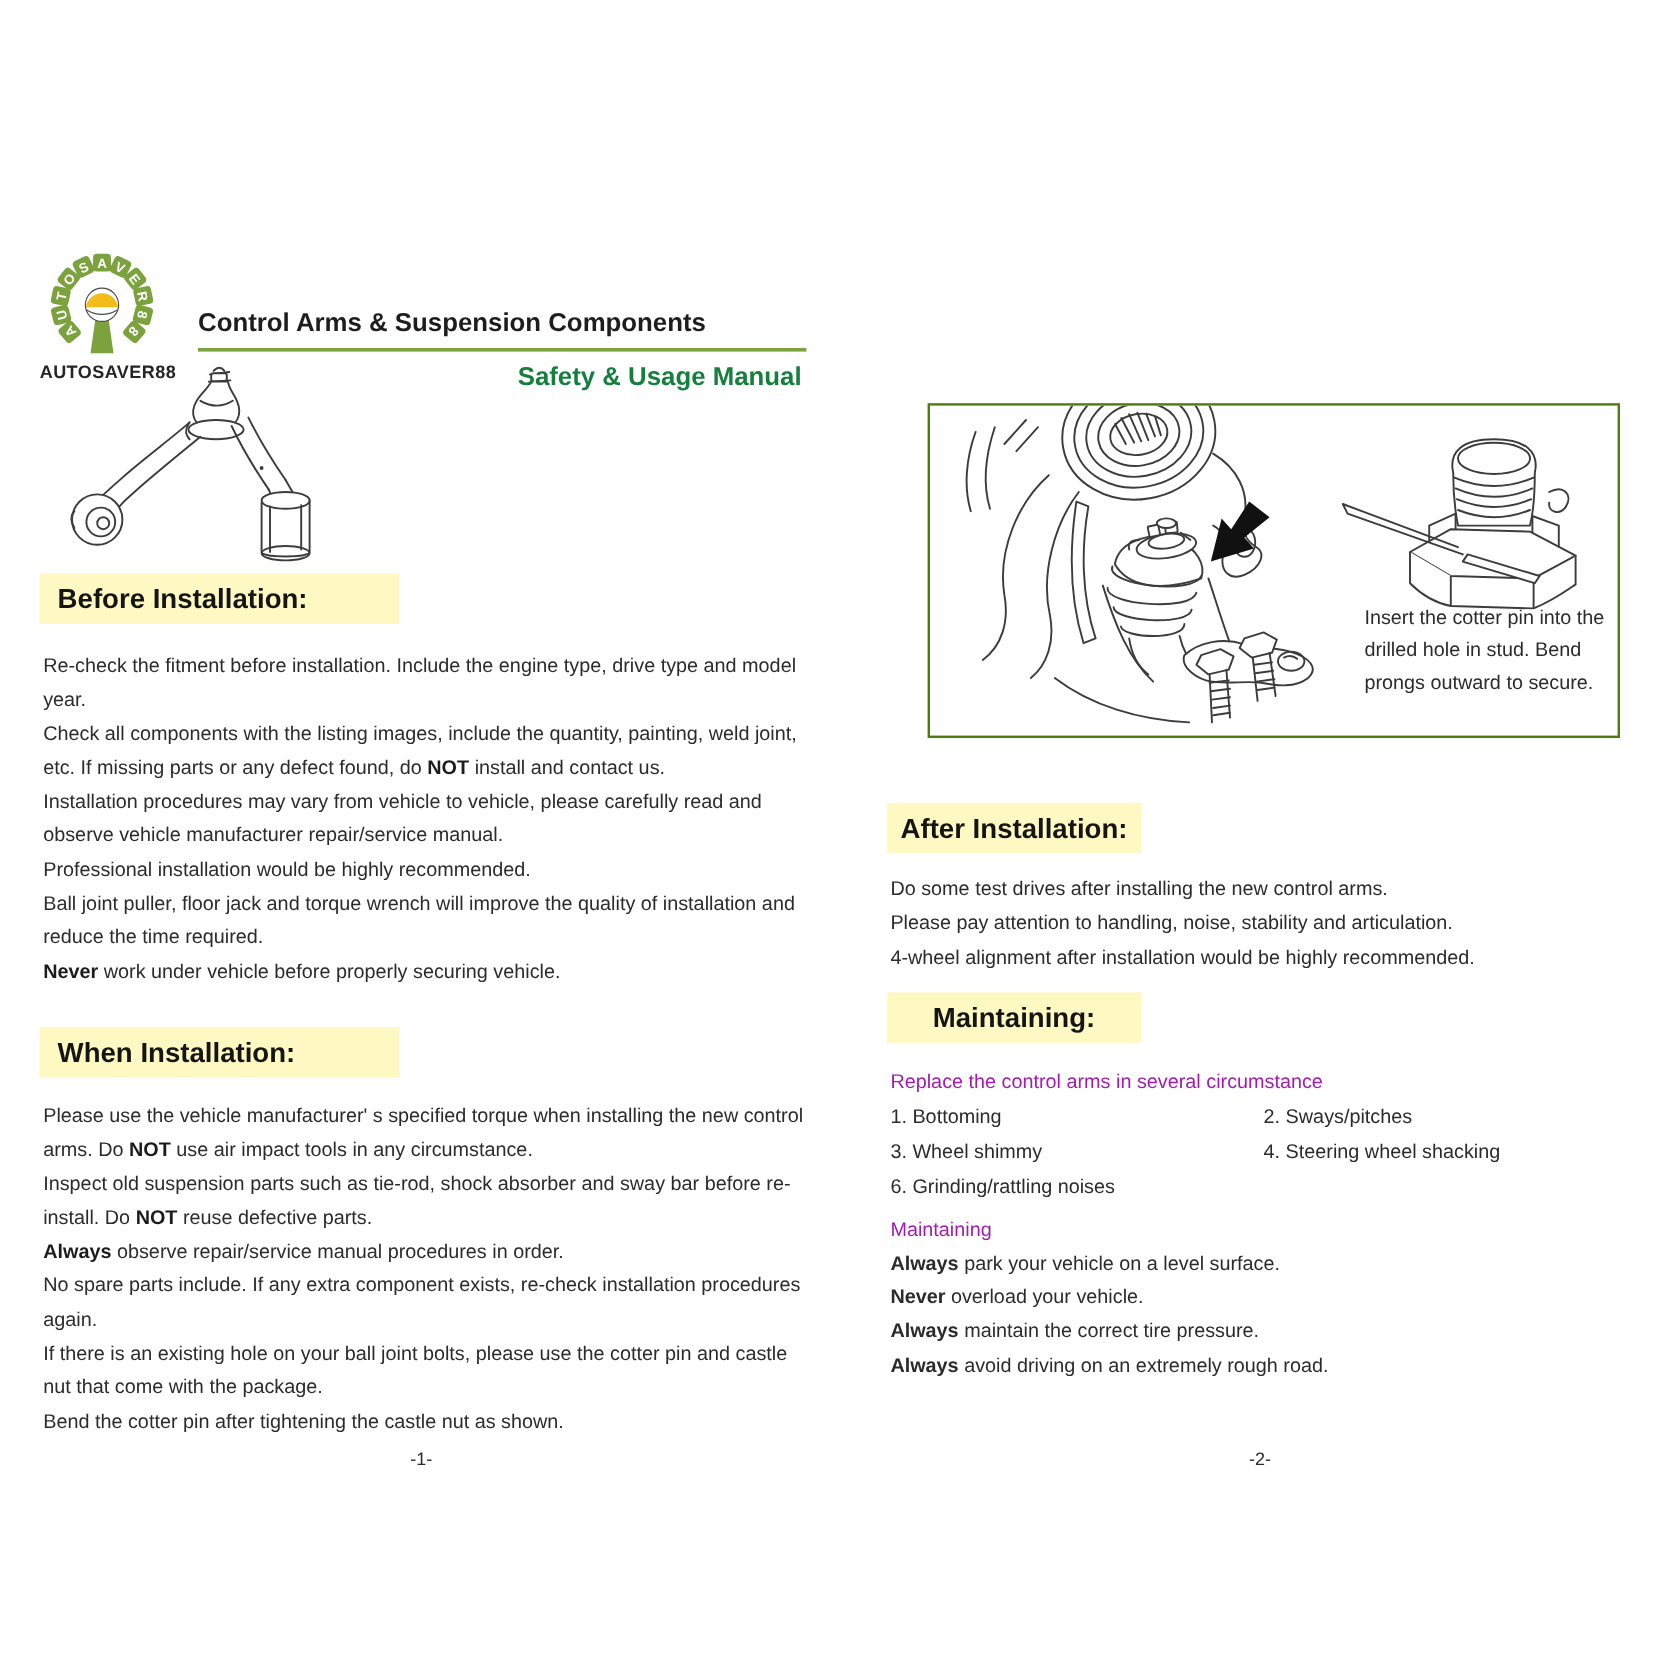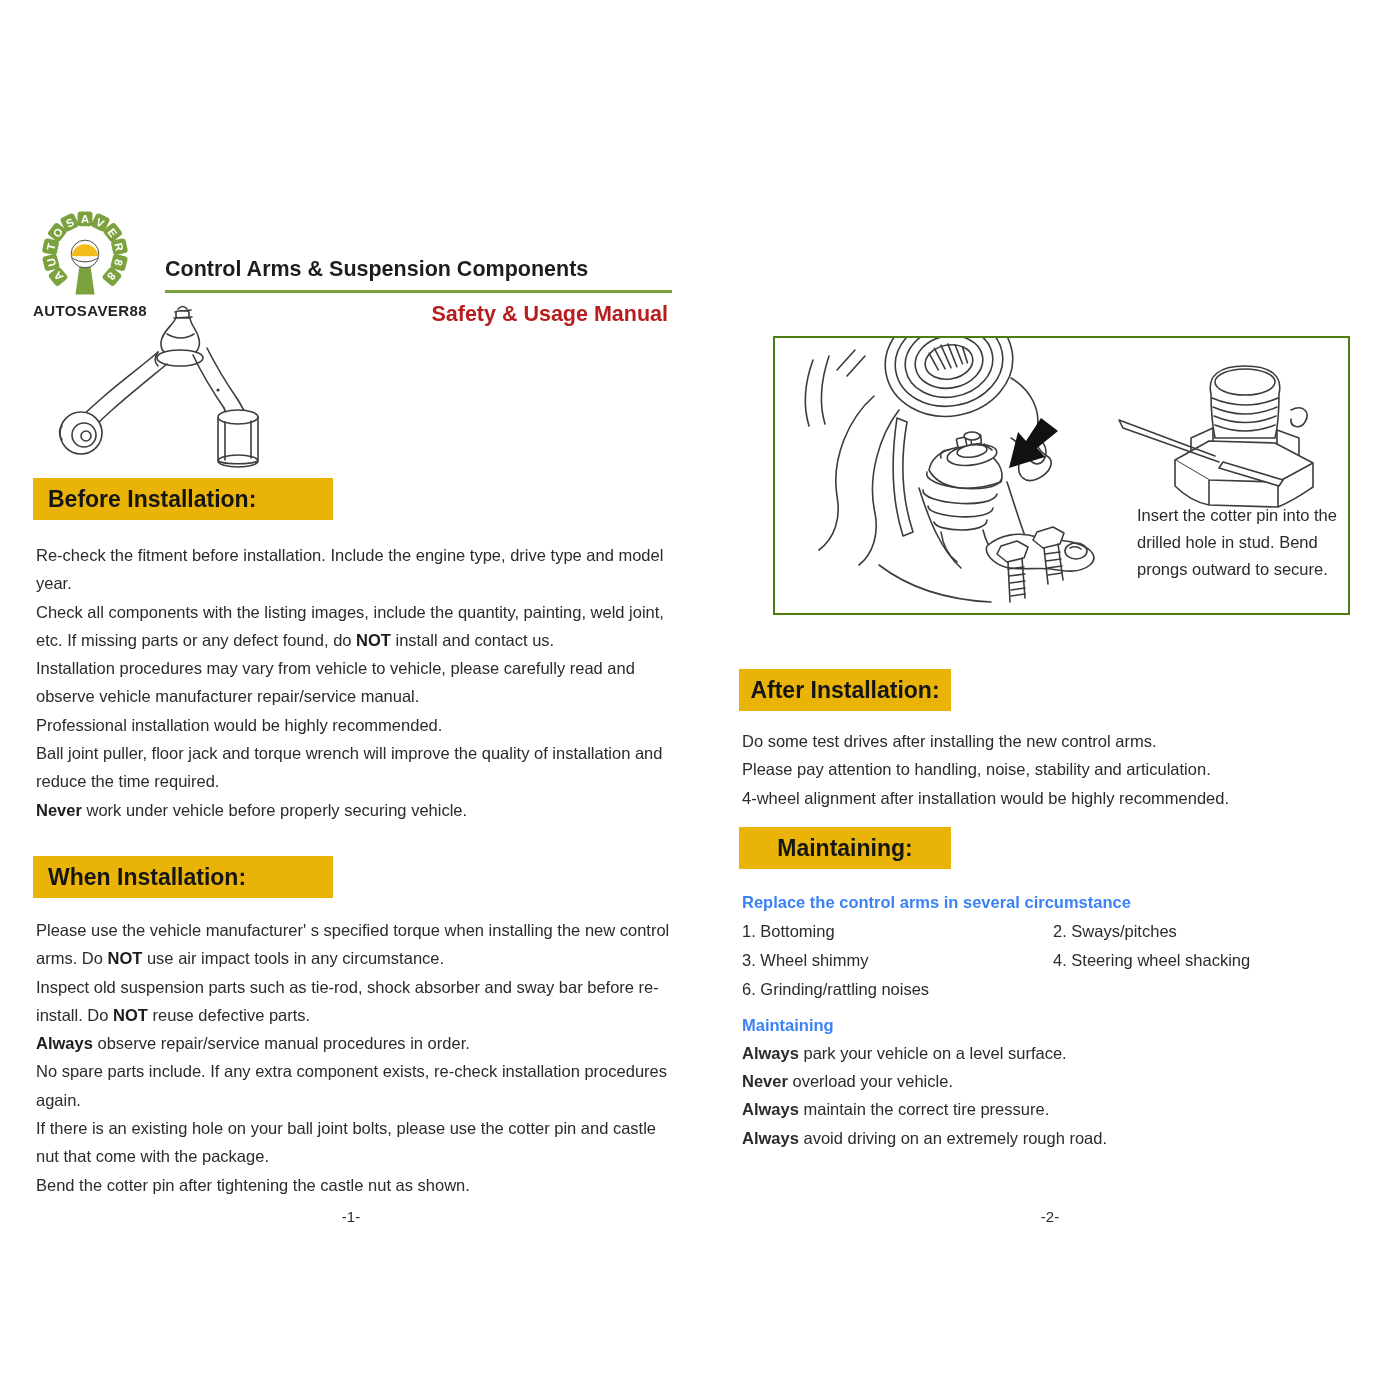--- a/index.html
+++ b/index.html
@@ -7,39 +7,39 @@
          font-family:"Liberation Sans",sans-serif;color:#262626;}
   
   .logo{position:absolute;left:30px;top:205px;width:120px;height:122px;}
   .logo svg{display:block;}
   .logo-name{position:absolute;left:-4px;top:97px;width:128px;text-align:center;
              font-size:15px;font-weight:800;color:#242424;letter-spacing:.4px;}
   
   .title-block{position:absolute;left:165px;top:256px;width:507px;}
   .title-main{font-size:21.5px;font-weight:bold;color:#1d1d1d;text-align:left;line-height:26px;}
   .title-rule{height:3px;background:#7CA23E;margin-top:8px;}
-  .title-sub{font-size:21.5px;font-weight:bold;color:#b91c1c;text-align:right;margin-top:9px;padding-right:4px;}
-  
-  .hbox{position:absolute;height:42px;background:#eab308;display:flex;align-items:center;
+  .title-sub{font-size:21.5px;font-weight:bold;color:#15803d;text-align:right;margin-top:9px;padding-right:4px;}
+  
+  .hbox{position:absolute;height:42px;background:#fef9c3;display:flex;align-items:center;
         font-size:23px;font-weight:bold;color:#151515;}
   .hbox.left{left:33px;width:285px;padding-left:15px;}
   .hbox.right{left:739px;width:212px;justify-content:center;white-space:nowrap;}
   
   .body{position:absolute;font-size:16.5px;line-height:28.3px;color:#2b2b2b;}
   .body p{margin:0;}
   .body b{color:#1c1c1c;}
   .pagenum{position:absolute;font-size:15px;color:#2b2b2b;text-align:center;}
   
   .figure-box{position:absolute;left:773px;top:336px;width:577px;height:279px;
               border:2px solid #4d7c0f;box-sizing:border-box;background:#fff;overflow:hidden;}
   .figure-caption{position:absolute;left:362px;top:164px;width:212px;
                   font-size:16.5px;line-height:27px;color:#2b2b2b;}
   
   .maintain{position:absolute;left:742px;top:888px;width:600px;font-size:16.5px;color:#2b2b2b;}
-  .maintain .subhead{font-weight:bold;color:#3b82f6;line-height:28px;}
+  .maintain .subhead{font-weight:normal;color:#a21caf;line-height:28px;}
   .symptoms{display:grid;grid-template-columns:311px 1fr;line-height:29px;margin:1px 0 7px 0;}
   .rules{line-height:28.2px;}
   .rules p{margin:0;}
   line,path,ellipse,circle,rect,polygon{vector-effect:non-scaling-stroke;}
   .sk{fill:none;stroke:#3c3c3c;stroke-width:1.6;stroke-linecap:round;stroke-linejoin:round;}
   .skw{fill:#ffffff;stroke:#3c3c3c;stroke-width:1.6;stroke-linejoin:round;}
 </style>
 </head>
 <body>
 

